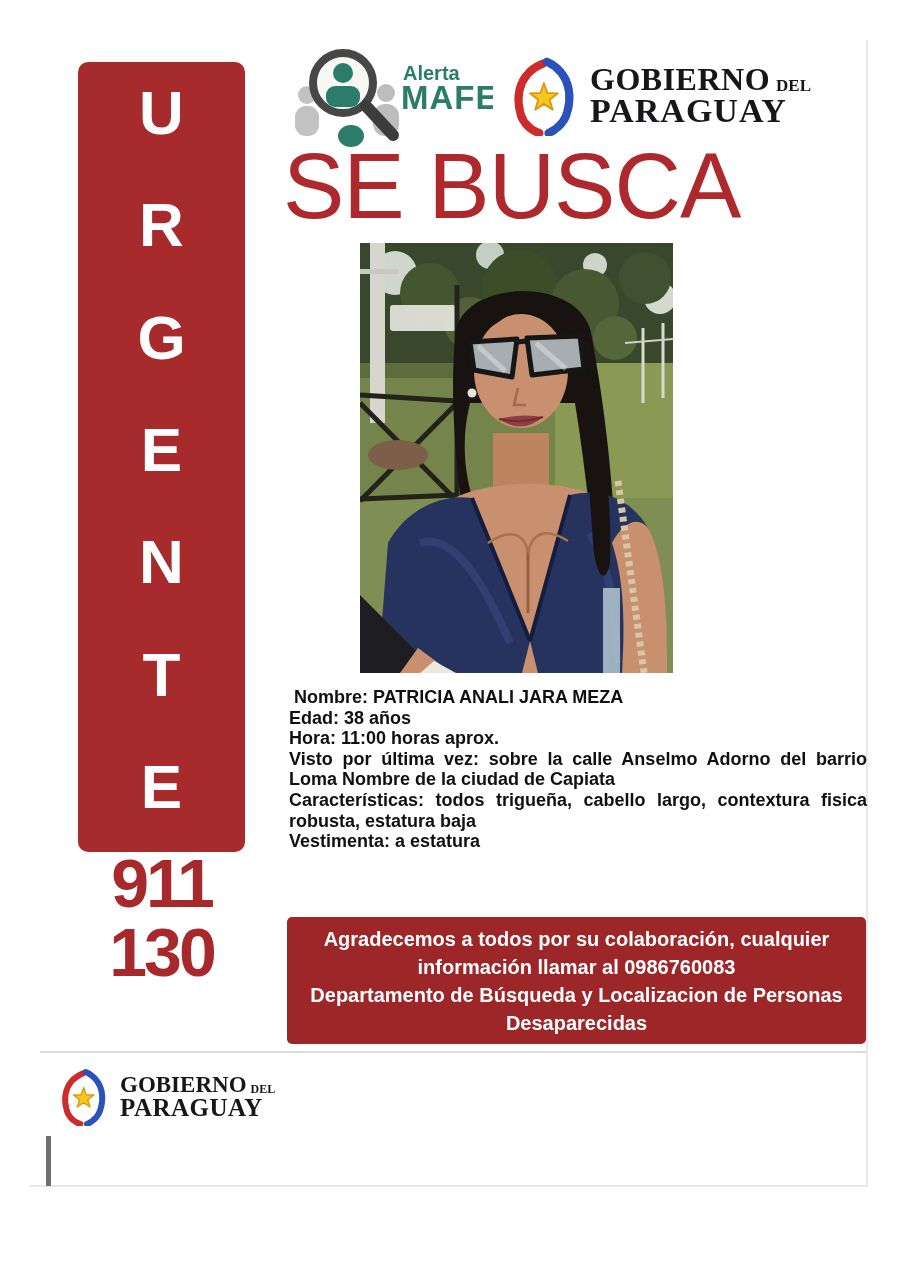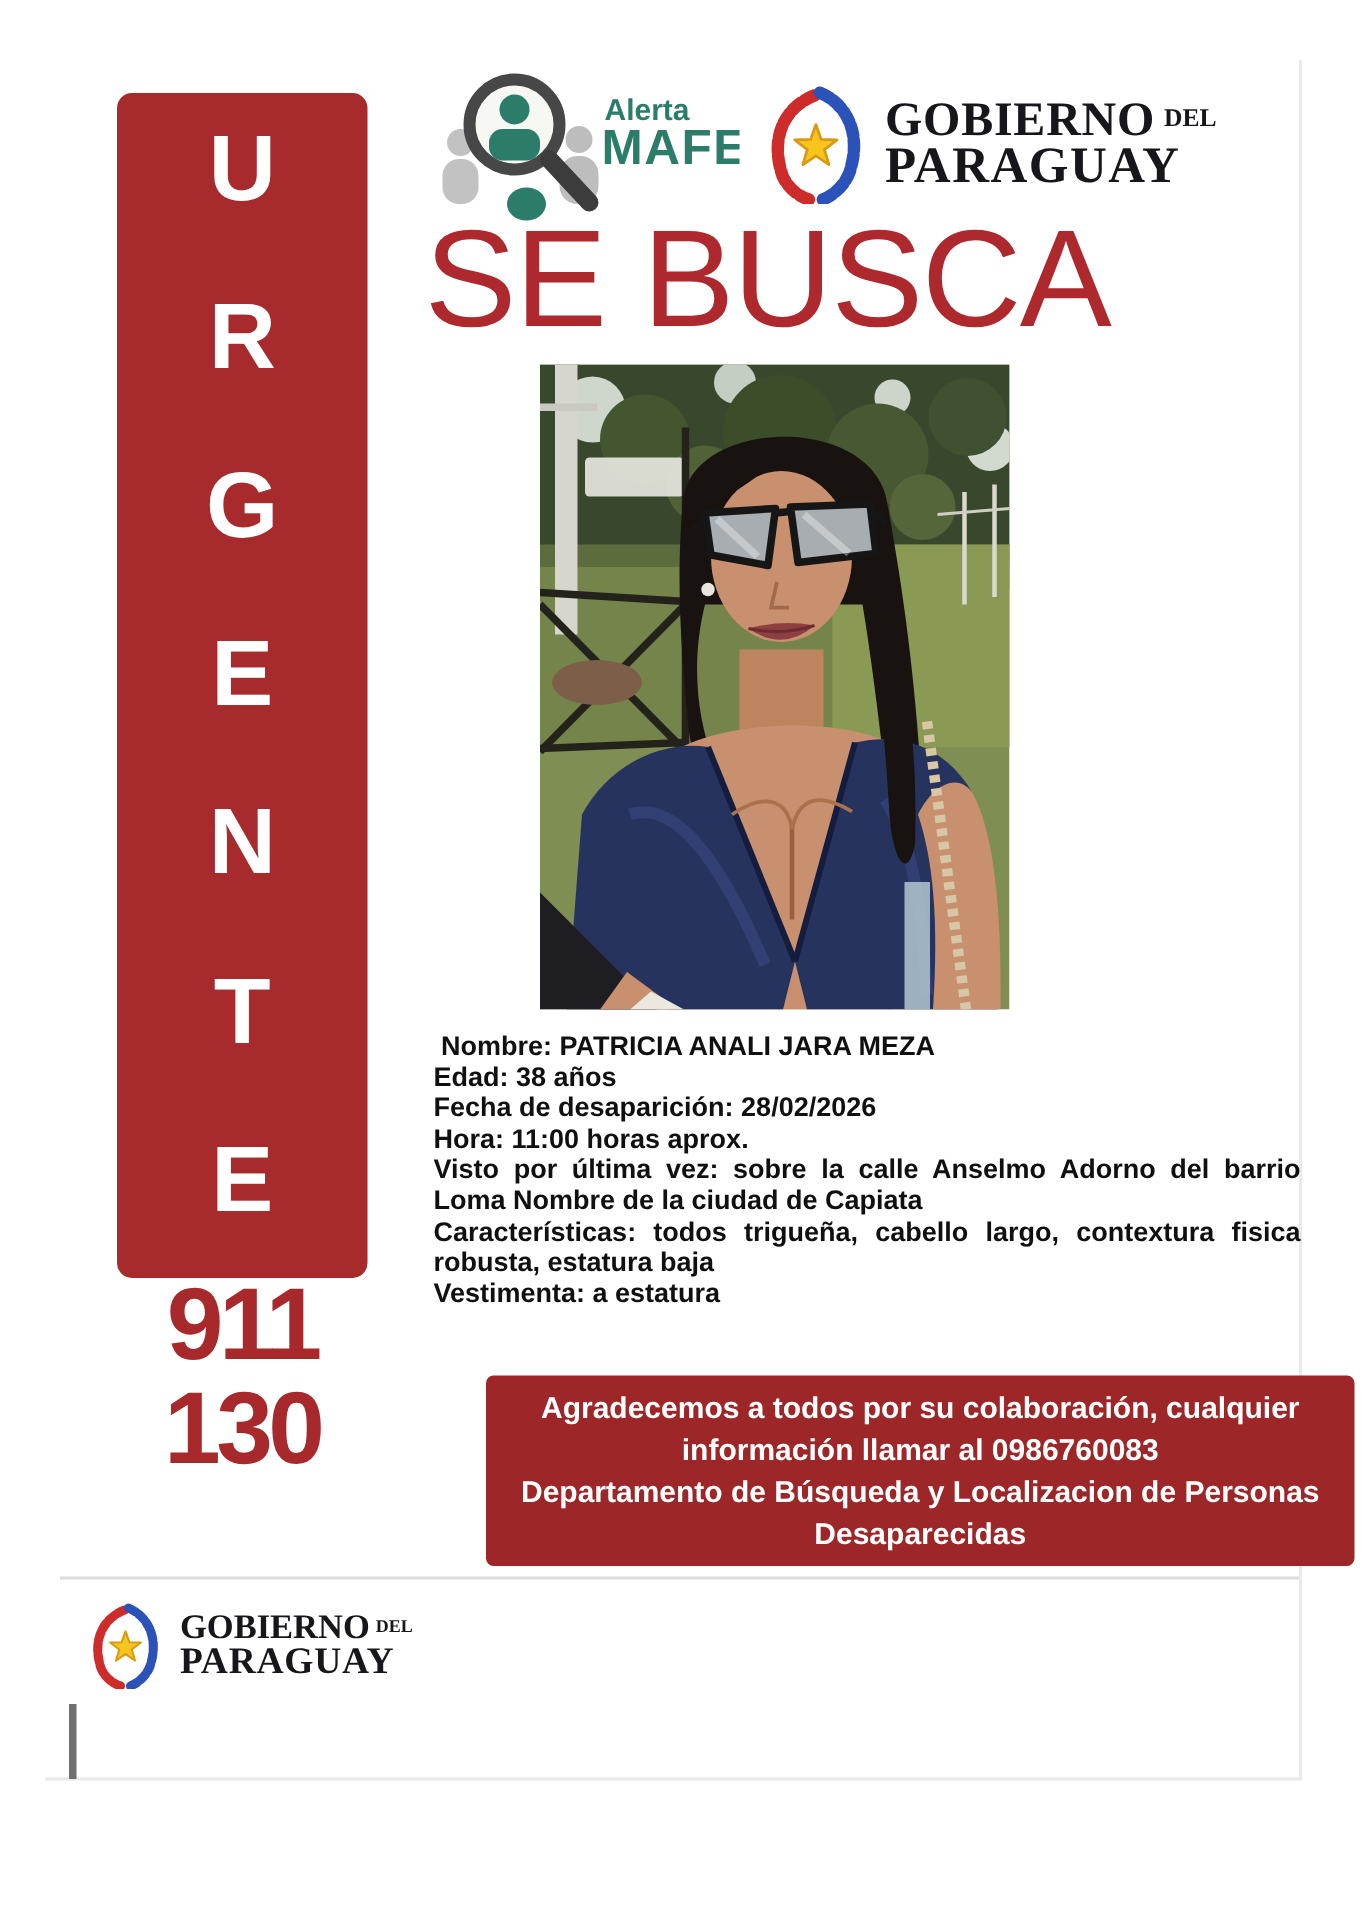--- a/index.html
+++ b/index.html
@@ -27,21 +27,21 @@
     left:62px;top:849px;width:199px;text-align:center;color:#a8292c;
     font-size:68px;font-weight:800;line-height:1.02;letter-spacing:-3px;
   }
 
   
   .logo-mafe{left:293px;top:45px;width:200px;height:105px;}
   .logo-gob{display:flex;align-items:center;}
   .logo-gob-top{left:506px;top:56px;}
   .logo-gob-bottom{left:56px;top:1068px;}
   .gob-text{color:#16161b;font-family:"Liberation Serif",serif;font-weight:700;margin-left:10px;}
-  .gob-row1{display:flex;align-items:center;line-height:0.95;}
+  .gob-row1{display:flex;align-items:flex-end;line-height:0.95;}
   .logo-gob-top .gob-row1 .w1{font-size:32px;letter-spacing:0.5px;}
   .logo-gob-top .gob-row1 .w2{font-size:17px;margin-left:6px;}
   .logo-gob-top .gob-row2{font-size:34px;line-height:1.0;letter-spacing:1px;}
   .logo-gob-bottom .gob-row1 .w1{font-size:23px;}
   .logo-gob-bottom .gob-row1 .w2{font-size:12px;margin-left:4px;}
   .logo-gob-bottom .gob-row2{font-size:25px;line-height:1.0;letter-spacing:0.5px;}
 
   
   .se-busca{
     left:283px;top:140px;width:584px;color:#ad292d;
@@ -58,21 +58,21 @@
     font-size:18px;font-weight:700;line-height:20.6px;
   }
   .details p{margin:0;text-align:justify;}
   .details p.first{padding-left:5px;}
 
   
   .notice{
     left:287px;top:917px;width:579px;height:127px;background:#9d2728;border-radius:5px;
     color:#fff;display:flex;flex-direction:column;justify-content:center;
     text-align:center;font-size:20px;font-weight:700;line-height:28px;
-    padding:0 16px;box-sizing:border-box;margin-left:37px;
+    padding:0 16px;box-sizing:border-box;
   }
   .notice p{margin:0;}
 
   .separator{left:40px;top:1051px;width:826px;height:2px;background:#dcdcdf;}
 
   .mafe-text{fill:#2c7c6a;font-family:"Liberation Sans",sans-serif;font-weight:800;}
 </style>
 </head>
 <body>
 
@@ -199,21 +199,20 @@
     <path d="M225 140 C245 190 252 260 250 320 C245 345 235 330 233 300 C230 250 225 190 215 150 Z" fill="#181310"></path>
     <polygon points="0,352 78,430 0,430" fill="#1d1d22"></polygon>
     <polygon points="58,405 92,430 40,430" fill="#c8906e"></polygon>
     <polygon points="74,418 96,430 60,430" fill="#ece8e0"></polygon>
   </svg>
 </div>
 
 <div class="abs details">
   <p class="first">Nombre: PATRICIA ANALI JARA MEZA</p>
   <p>Edad: 38 años</p>
-  <p>Fecha de desaparición: 28/02/2026</p>
   <p>Hora:  11:00 horas aprox.</p>
   <p>Visto por última vez: sobre la calle Anselmo Adorno del barrio Loma Nombre de la ciudad de Capiata</p>
   <p>Características: todos trigueña, cabello largo, contextura fisica robusta, estatura baja</p>
   <p>Vestimenta: a estatura</p>
 </div>
 
 <div class="abs notice">
   <p>Agradecemos a todos por su colaboración, cualquier información llamar al 0986760083</p>
   <p>Departamento de Búsqueda y Localizacion de Personas Desaparecidas</p>
 </div>

